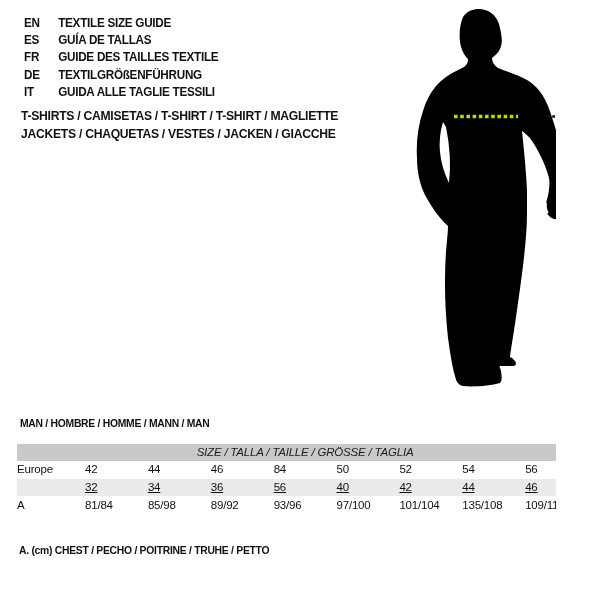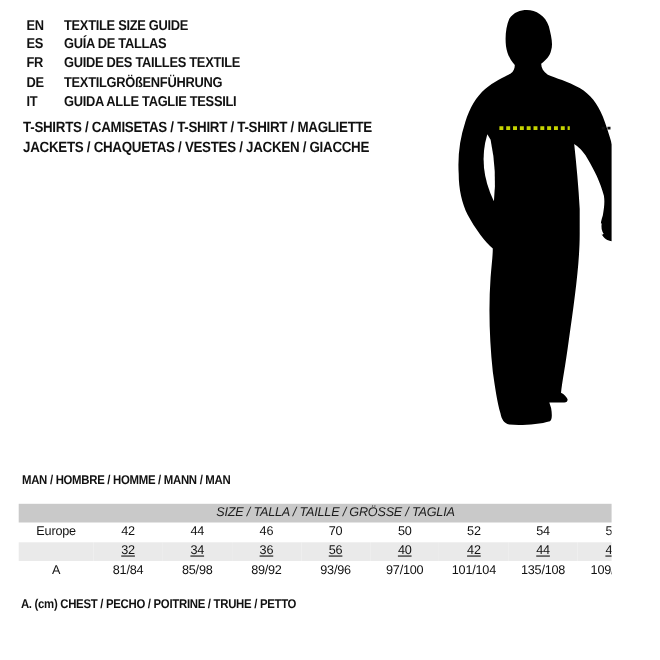--- a/index.html
+++ b/index.html
@@ -18,27 +18,27 @@
 
   
   .figure-svg{position:absolute;left:0;top:0;width:600px;height:600px;}
   .sil{fill:var(--silhouette,#000);}
   .gap{fill:#fff;}
   .chest-line{stroke:var(--dash-yellow,#c6d400);}
   .pointer-line{stroke:var(--pointer-dash,#111);}
   .measure-a{font-family:"Liberation Sans",sans-serif;font-size:13px;fill:#111;}
 
   
-  .table-wrap{position:absolute;left:17px;top:431px;width:571px;}
+  .table-wrap{position:absolute;left:17px;top:417px;width:571px;}
   .section-title{font-weight:bold;font-size:11.5px;letter-spacing:-0.3px;margin:0 0 0 3px;
     line-height:12px;white-space:nowrap;transform:scaleX(0.9);transform-origin:0 50%;}
   table.size-table{border-collapse:collapse;table-layout:fixed;width:571px;margin-top:15px;
     font-size:11.5px;letter-spacing:-0.2px;}
   table.size-table col.c-label{width:68px;}
-  table.size-table td{padding:0;text-align:center;vertical-align:middle;line-height:1;}
+  table.size-table td{padding:0;text-align:left;vertical-align:middle;line-height:1;}
   td.row-label{text-align:left;padding-left:4px;}
   tr.bar-row{height:17px;}
   tr.bar-row td{background:var(--header-bar-bg,#c9c9c9);text-align:center;padding-left:5px;color:#1c1c1c;font-style:italic;}
   tr.row-europe{height:18px;}
   tr.row-us{height:18px;background:var(--band-bg,#eaeaea);}
   tr.row-num{height:17px;background:var(--band-bg,#eaeaea);text-decoration:underline;}
   tr.row-a{height:19px;}
 
   
   .footer-note{position:absolute;left:19px;top:544px;font-weight:bold;font-size:11.5px;
@@ -142,21 +142,21 @@
       </colgroup>
       <tbody>
         <tr class="bar-row">
           <td colspan="9">SIZE / TALLA / TAILLE / GRÖSSE / TAGLIA</td>
         </tr>
         <tr class="row-europe">
           <td class="row-label">Europe</td>
           <td>42</td>
           <td>44</td>
           <td>46</td>
-          <td>70</td>
+          <td>84</td>
           <td>50</td>
           <td>52</td>
           <td>54</td>
           <td>56</td>
         </tr>
         <tr class="row-num">
           <td class="row-label"></td>
           <td>32</td>
           <td>34</td>
           <td>36</td>

